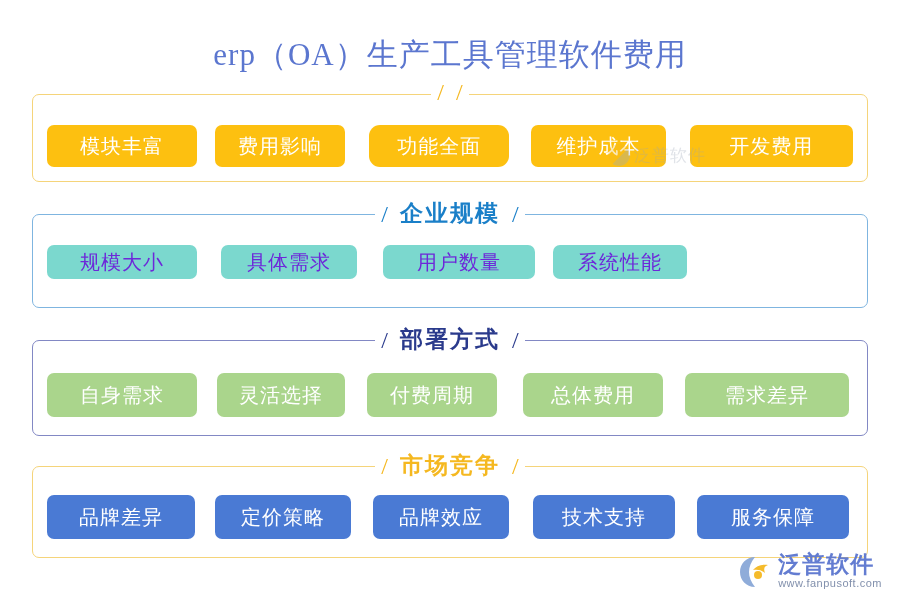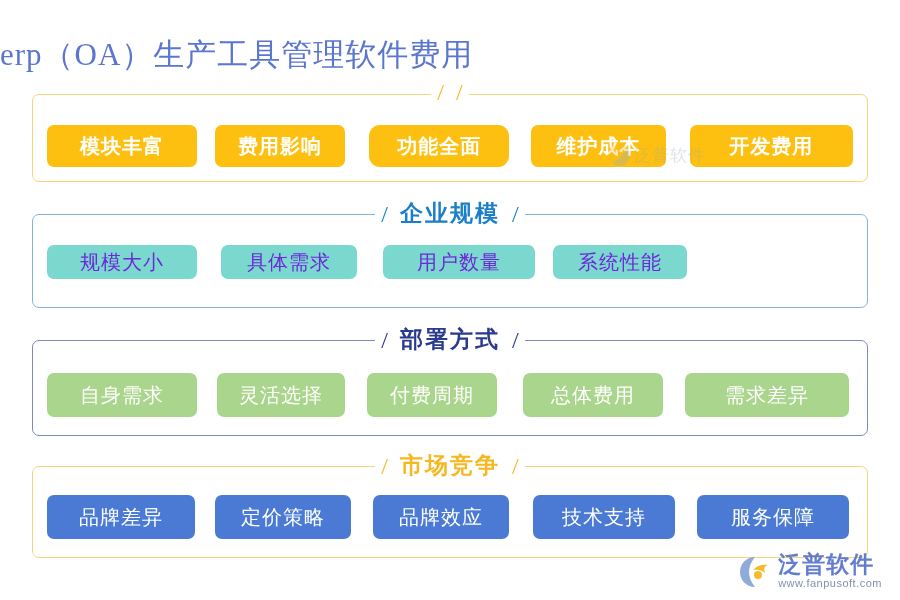--- a/index.html
+++ b/index.html
@@ -12,20 +12,21 @@
   #page {
     position: relative;
     width: 900px; height: 600px;
     background: #ffffff;
   }
 
   
   .page-title {
     position: absolute;
     top: 34px; left: 0; width: 900px;
+    text-align: center;
     font-size: 31px;
     letter-spacing: 1px;
     color: #5b76cf;
     font-family: "Liberation Serif", "DejaVu Serif", serif;
     white-space: nowrap;
   }
 
   
   .section {
     position: absolute;
@@ -92,21 +93,21 @@
     height: 40px;
     border-radius: 7px;
     display: flex;
     align-items: center;
     justify-content: center;
     font-size: 20px;
     letter-spacing: 1px;
     white-space: nowrap;
     font-family: "Liberation Serif", "DejaVu Serif", serif;
   }
-  .s1 .chip { background: #fdc010; color: #ffffff; height: 42px; font-weight: bold; }
+  .s1 .chip { background: #fdc010; color: #ffffff; height: 42px; font-weight: normal; }
   .s2 .chip { background: #7bd8ce; color: #6d28d9; height: 34px; }
   .s3 .chip { background: #aad58c; color: #ffffff; height: 44px; }
   .s4 .chip { background: #4a7ad4; color: #ffffff; height: 44px; font-weight: normal; }
 
   
   .wm-center {
     position: absolute;
     left: 608px; top: 138px;
     width: 108px; height: 34px;
     display: flex; align-items: center; gap: 4px;

